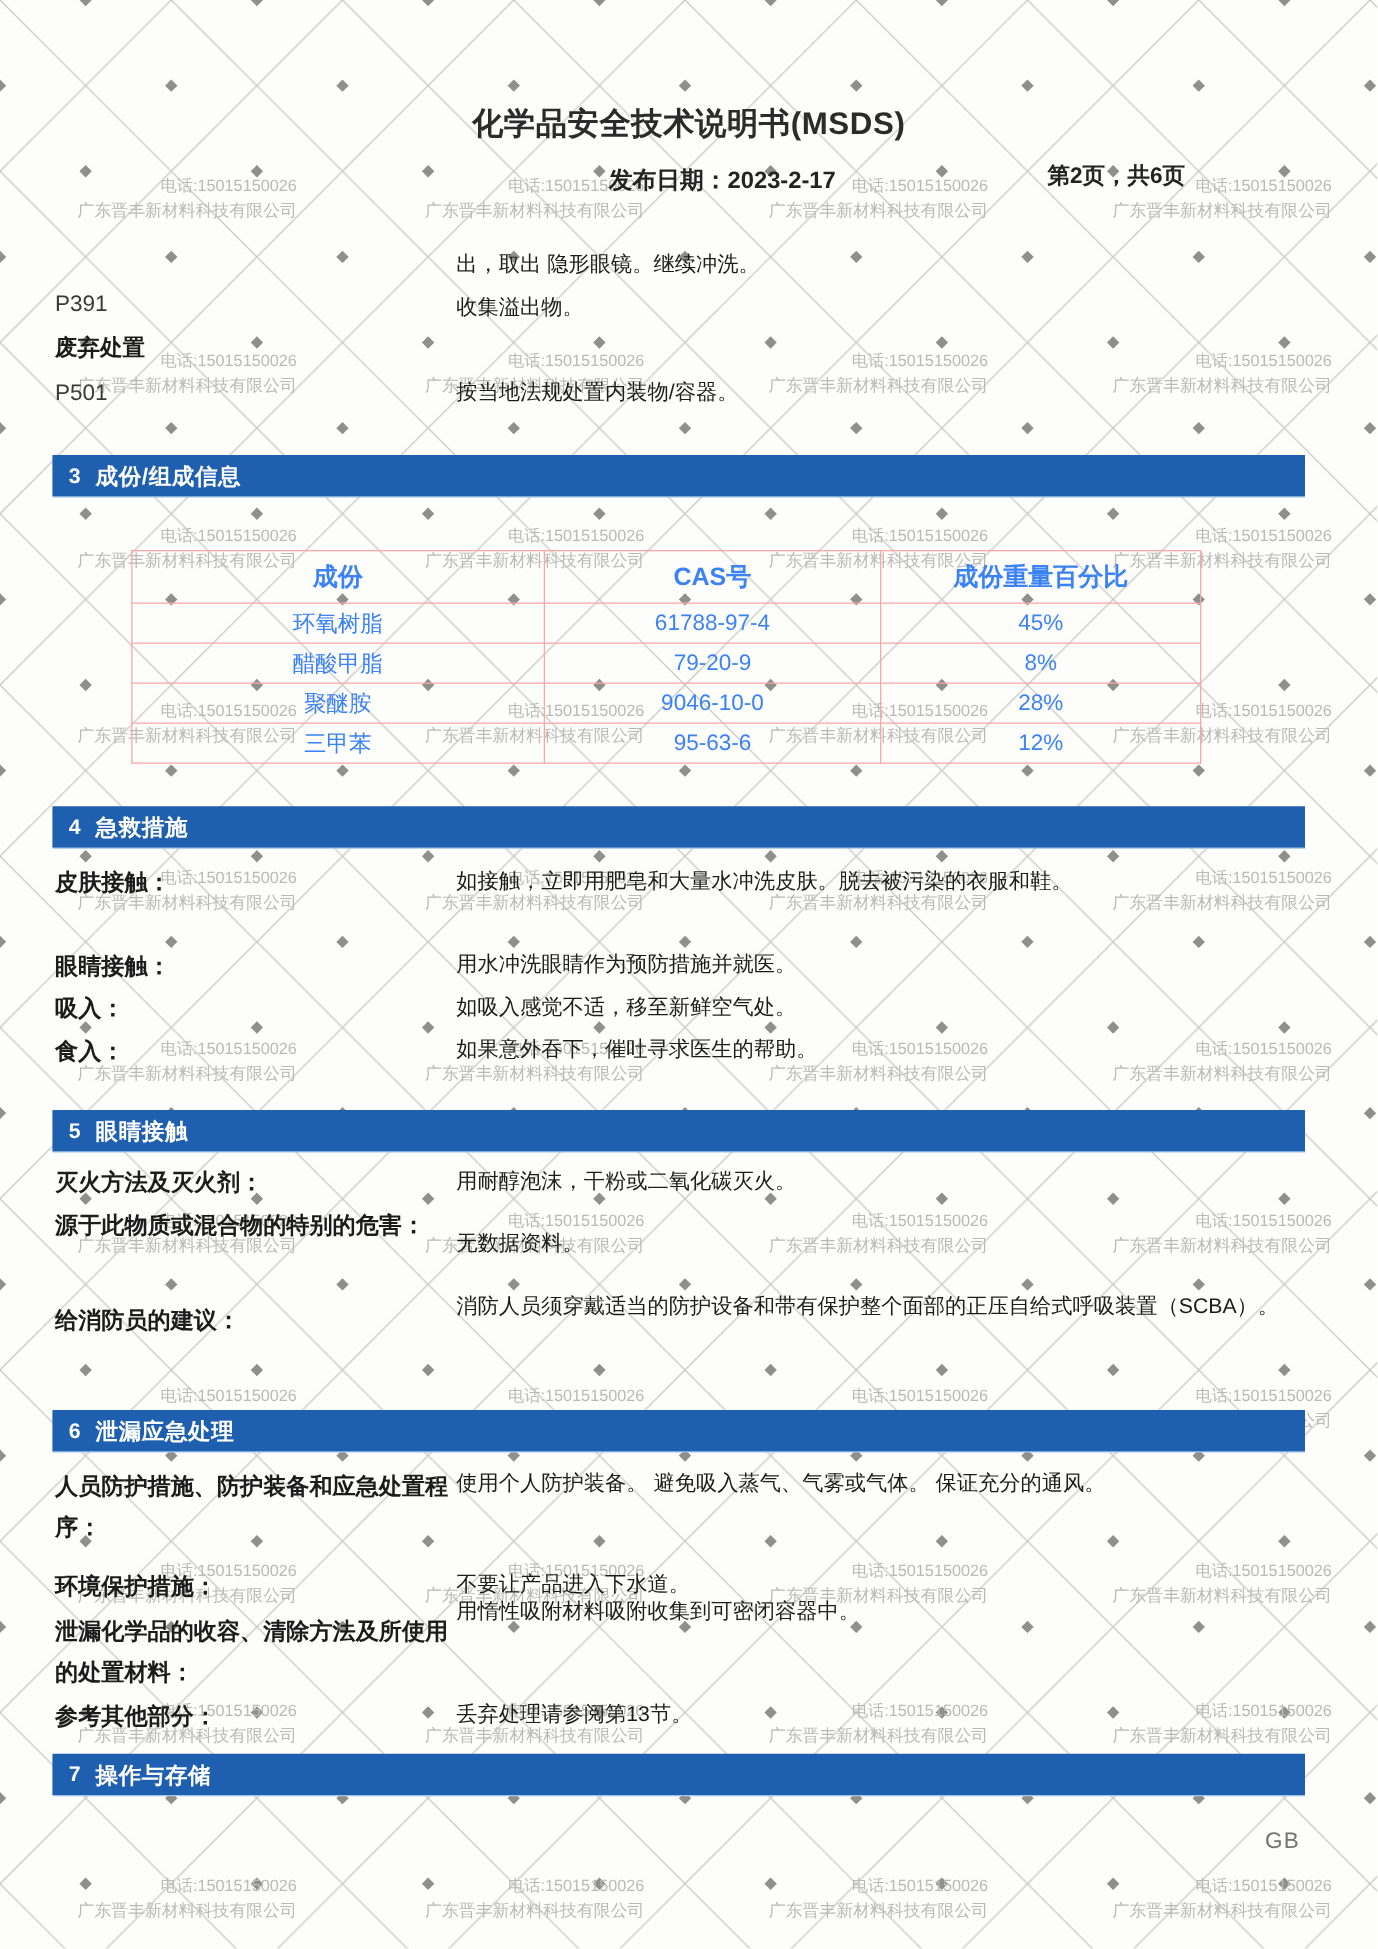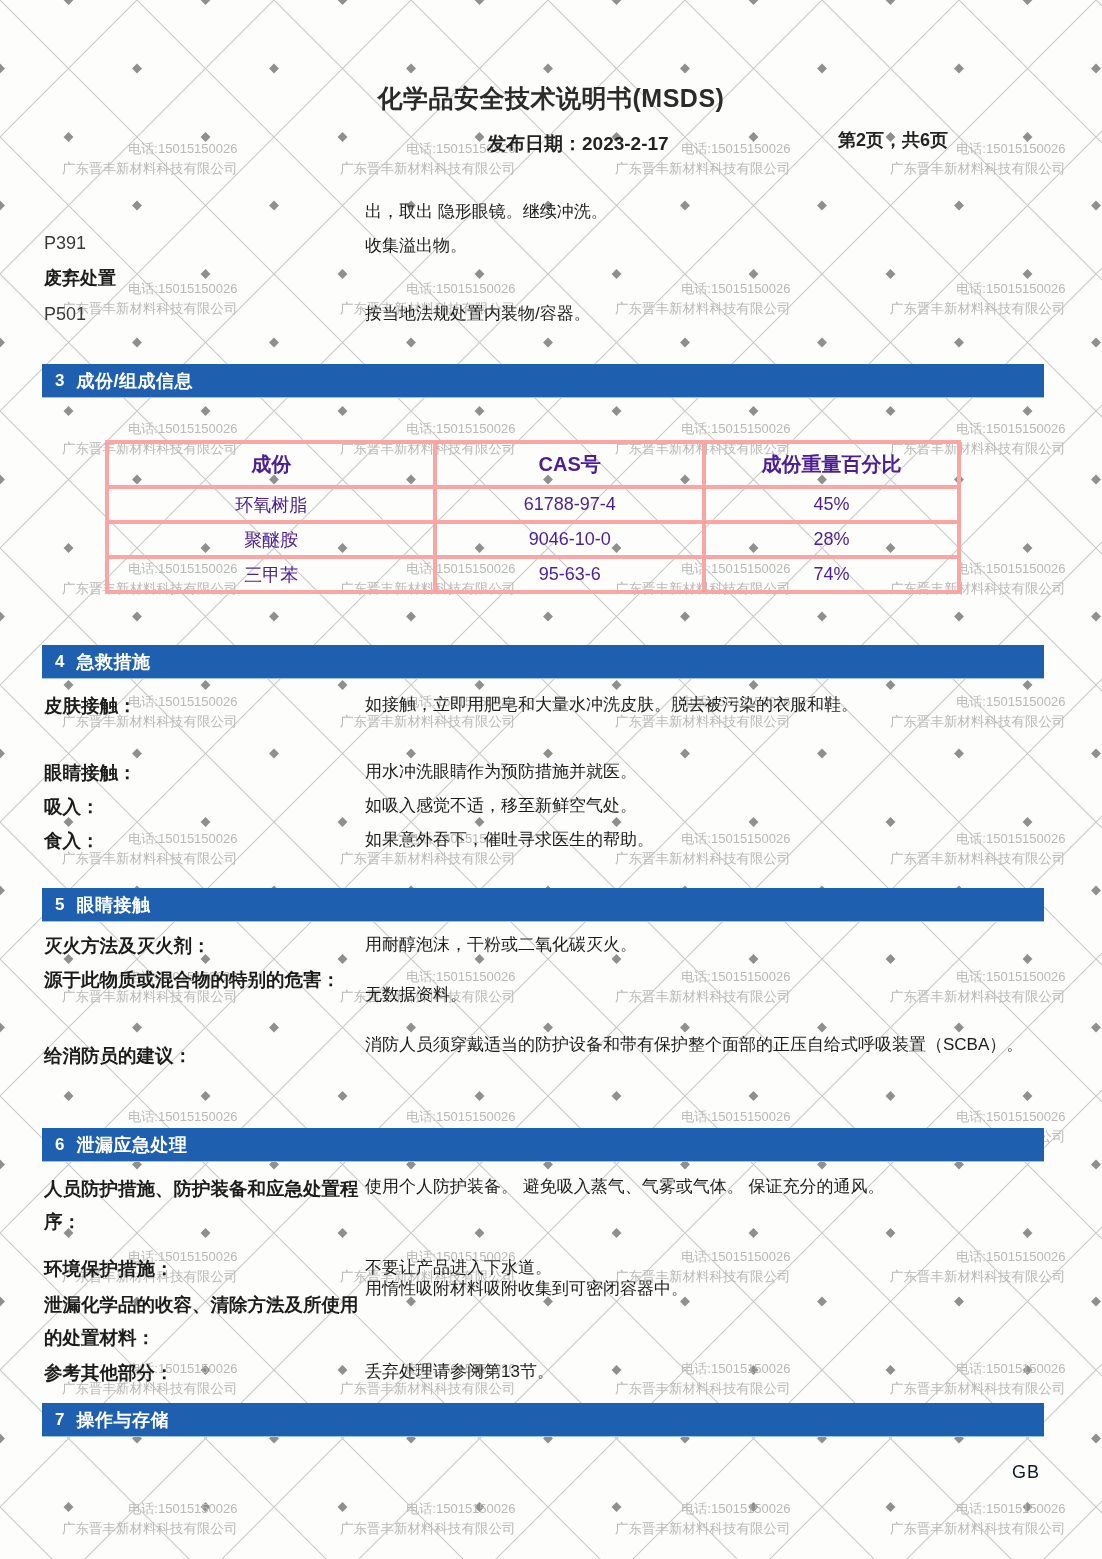--- a/index.html
+++ b/index.html
@@ -131,23 +131,23 @@
   .comp-table {
     position: absolute;
     left: 105px;
     top: 440px;
     width: 856px;
     border-collapse: collapse;
     z-index: 3;
     background: transparent;
   }
   .comp-table th, .comp-table td {
-    border: 4px solid #fca5a5;
+    border: 1px solid #fca5a5;
     text-align: center;
-    color: #4c1d95;
+    color: #3b82f6;
     background: transparent;
   }
   .comp-table th {
     font-size: 20px;
     font-weight: bold;
     height: 41px;
     padding: 0;
   }
   .comp-table td {
     font-size: 18px;
@@ -156,21 +156,21 @@
   }
   .comp-table col.c1 { width: 330px; }
   .comp-table col.c2 { width: 270px; }
   .comp-table col.c3 { width: 256px; }
 
   .gb-mark {
     position: absolute;
     right: 62px;
     top: 1462px;
     font-size: 18px;
-    color: #0f172a;
+    color: #737373;
     letter-spacing: 1px;
   }
 </style>
 </head>
 <body>
 
 <div id="page">
 
   <svg class="wm-lattice" width="1102" height="1559" viewBox="0 0 1102 1559">
     <defs>
@@ -649,28 +649,33 @@
           <th>成份重量百分比</th>
         </tr>
       </thead>
       <tbody>
         <tr>
           <td>环氧树脂</td>
           <td>61788-97-4</td>
           <td>45%</td>
         </tr>
         <tr>
+          <td>醋酸甲脂</td>
+          <td>79-20-9</td>
+          <td>8%</td>
+        </tr>
+        <tr>
           <td>聚醚胺</td>
           <td>9046-10-0</td>
           <td>28%</td>
         </tr>
         <tr>
           <td>三甲苯</td>
           <td>95-63-6</td>
-          <td>74%</td>
+          <td>12%</td>
         </tr>
       </tbody>
     </table>
 
     <div class="sec-bar" style="top:645px;">
       <span class="sec-num">4</span>
       <span class="sec-title">急救措施</span>
     </div>
     <div class="row-label" style="top:690px;">皮肤接触：</div>
     <div class="row-value" style="top:688px;">如接触，立即用肥皂和大量水冲洗皮肤。脱去被污染的衣服和鞋。</div>

